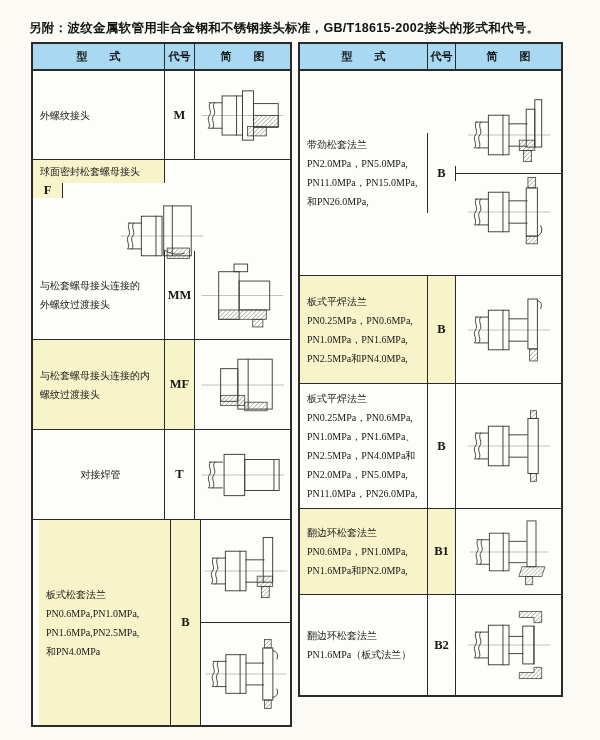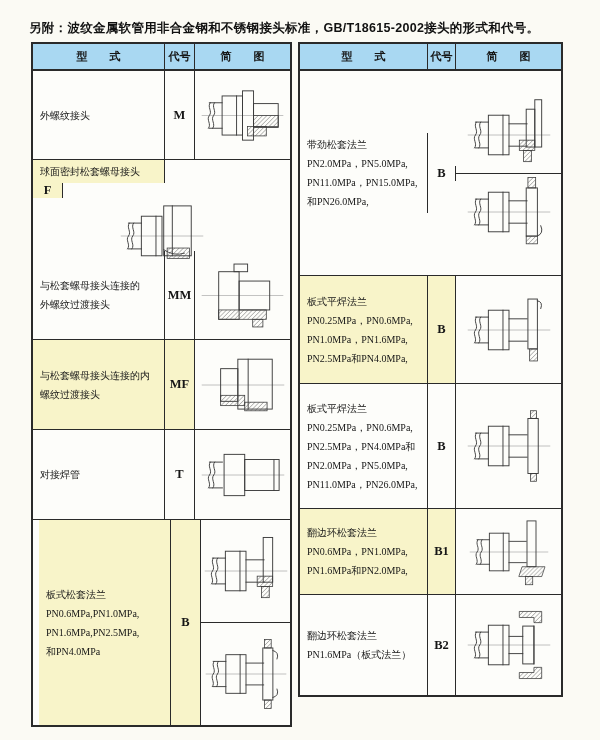--- a/index.html
+++ b/index.html
@@ -143,21 +143,21 @@
             <line x1="2" y1="44" x2="98" y2="44" stroke="#8a8a8a" stroke-width="0.6"></line>
             <rect x="24" y="25" width="20" height="38" stroke="#3b3b3b" stroke-width="1.1" fill="none" stroke-linecap="square"></rect>
             <rect x="44" y="14" width="40" height="58" stroke="#3b3b3b" stroke-width="1.1" fill="none" stroke-linecap="square"></rect>
             <line x1="56" y1="14" x2="56" y2="72" stroke="#3b3b3b" stroke-width="1.1" fill="none" stroke-linecap="square"></line>
             <rect x="24" y="56" width="28" height="12" stroke="#3b3b3b" stroke-width="0.9" fill="url(#hp)"></rect>
             <rect x="52" y="64" width="26" height="10" stroke="#3b3b3b" stroke-width="0.9" fill="url(#hp)"></rect>
           </svg>
         </div>
       </div>
     </div>
-    <div class="t-row" style="height: 90px;">
+    <div class="t-row" style="height: 90px; text-align: center;">
       <div class="cell type">
         <div class="label-line">对接焊管</div>
       </div>
       <div class="cell code">T</div>
       <div class="cell diag">
         <div class="diag-sub" style="height: 90px;">
           <svg viewBox="0 0 100 88" width="86" height="76">
             <line x1="2" y1="44" x2="98" y2="44" stroke="#8a8a8a" stroke-width="0.6"></line>
             <path d="M26,29 H11" stroke="#3b3b3b" stroke-width="1.1" fill="none" stroke-linecap="square"></path>
             <path d="M26,59 H11" stroke="#3b3b3b" stroke-width="1.1" fill="none" stroke-linecap="square"></path>
@@ -285,20 +285,21 @@
             <path d="M83,10 q7,1 4,9" stroke="#3b3b3b" stroke-width="1.1" fill="none" stroke-linecap="square"></path>
             <rect x="74" y="66" width="9" height="14" stroke="#3b3b3b" stroke-width="0.9" fill="url(#hp)"></rect>
           </svg>
         </div>
       </div>
     </div>
     <div class="t-row" style="height: 125px;">
       <div class="cell type">
         <div class="label-line">板式平焊法兰</div>
         <div class="label-line">PN0.25MPa，PN0.6MPa,</div>
+        <div class="label-line">PN1.0MPa，PN1.6MPa、</div>
         <div class="label-line">PN2.5MPa，PN4.0MPa和</div>
         <div class="label-line">PN2.0MPa，PN5.0MPa,</div>
         <div class="label-line">PN11.0MPa，PN26.0MPa,</div>
       </div>
       <div class="cell code">B</div>
       <div class="cell diag">
         <div class="diag-sub" style="height: 125px;">
           <svg viewBox="0 0 100 88" width="86" height="76">
             <line x1="2" y1="44" x2="98" y2="44" stroke="#8a8a8a" stroke-width="0.6"></line>
             <path d="M26,29 H11" stroke="#3b3b3b" stroke-width="1.1" fill="none" stroke-linecap="square"></path>

